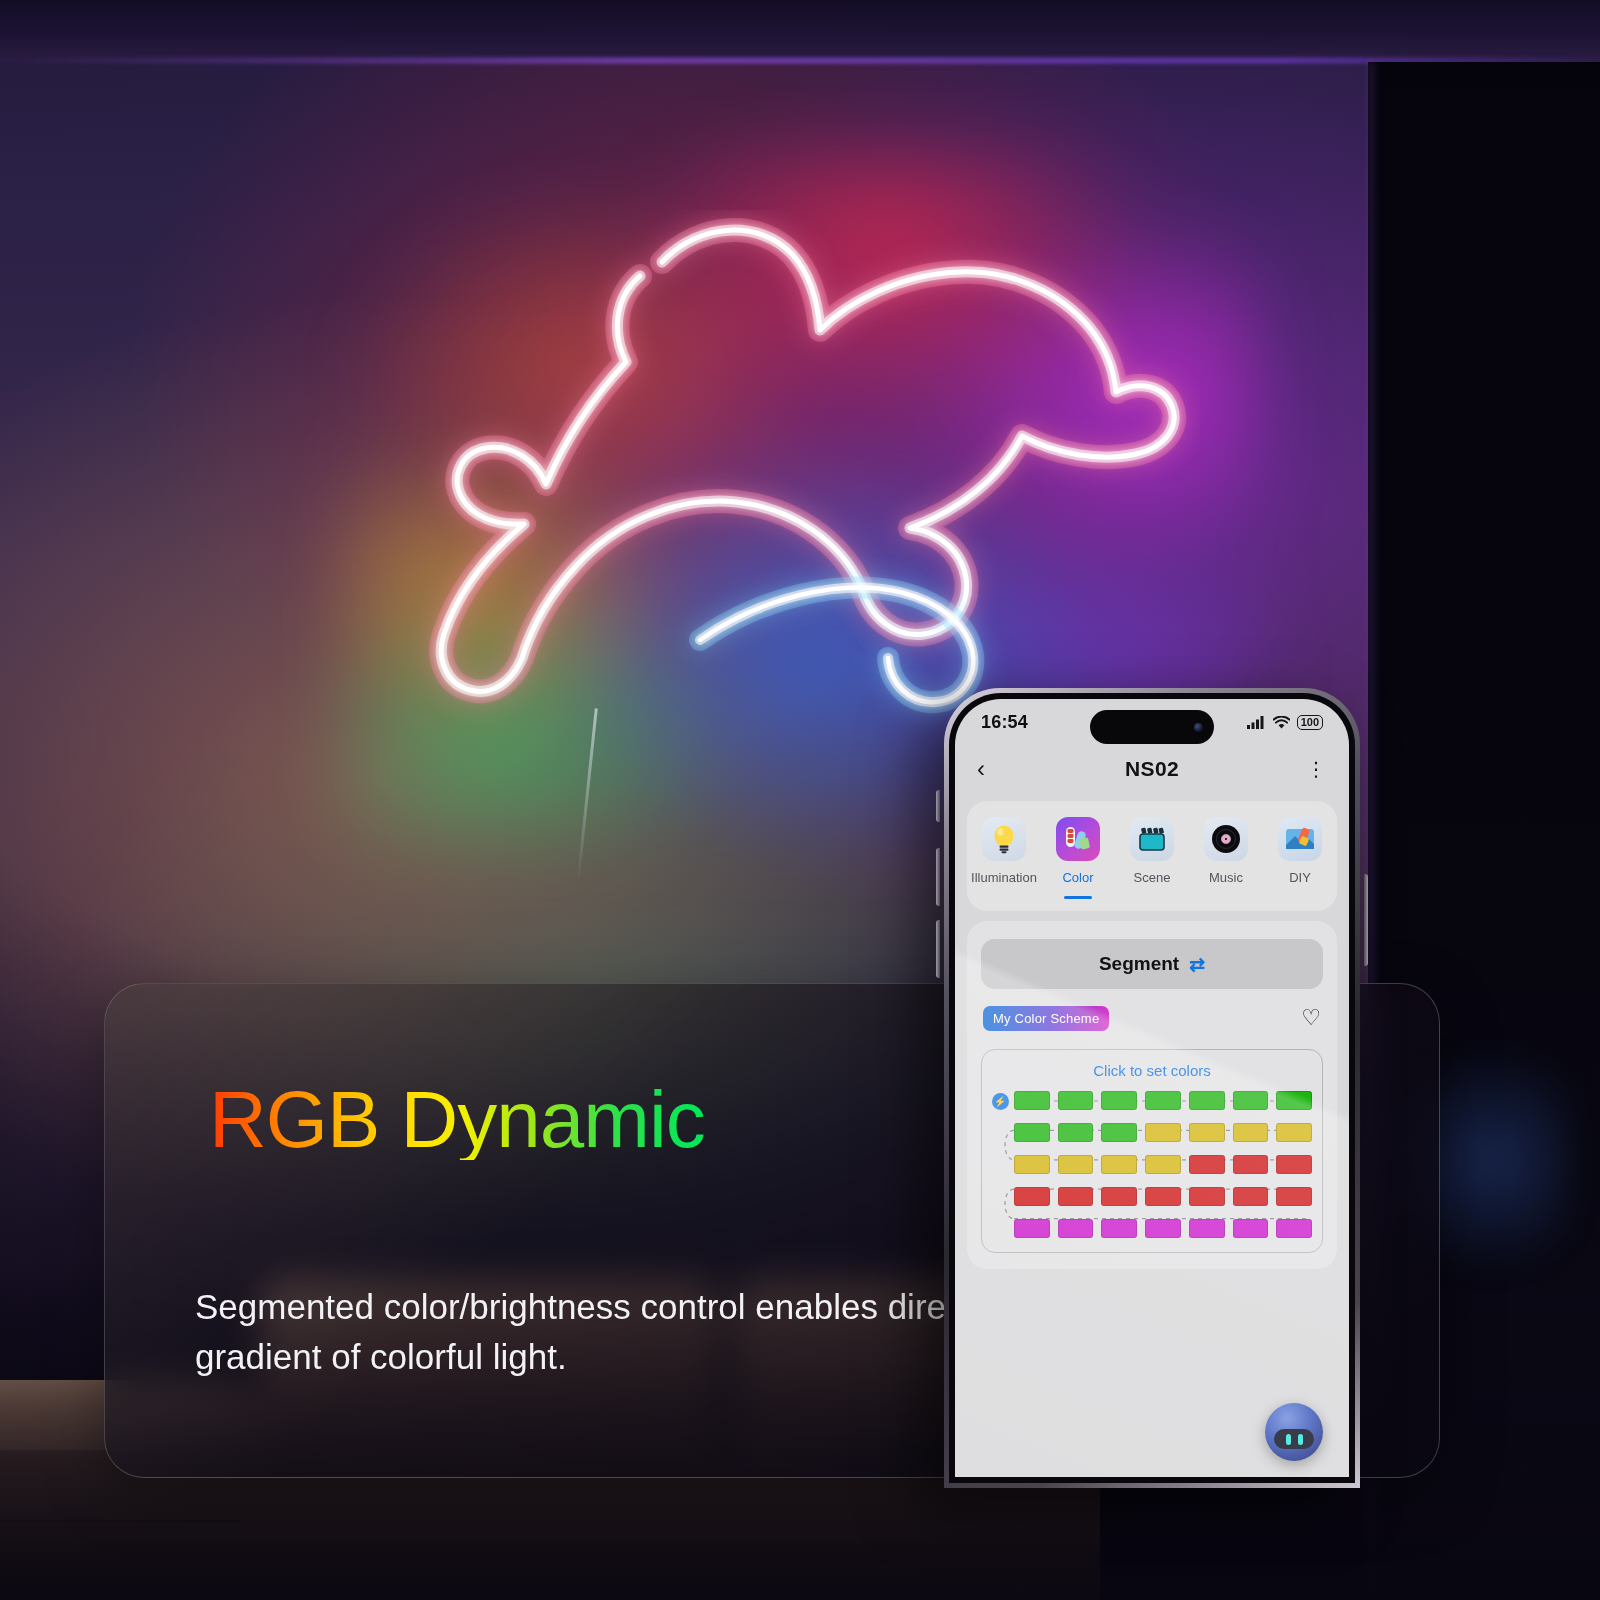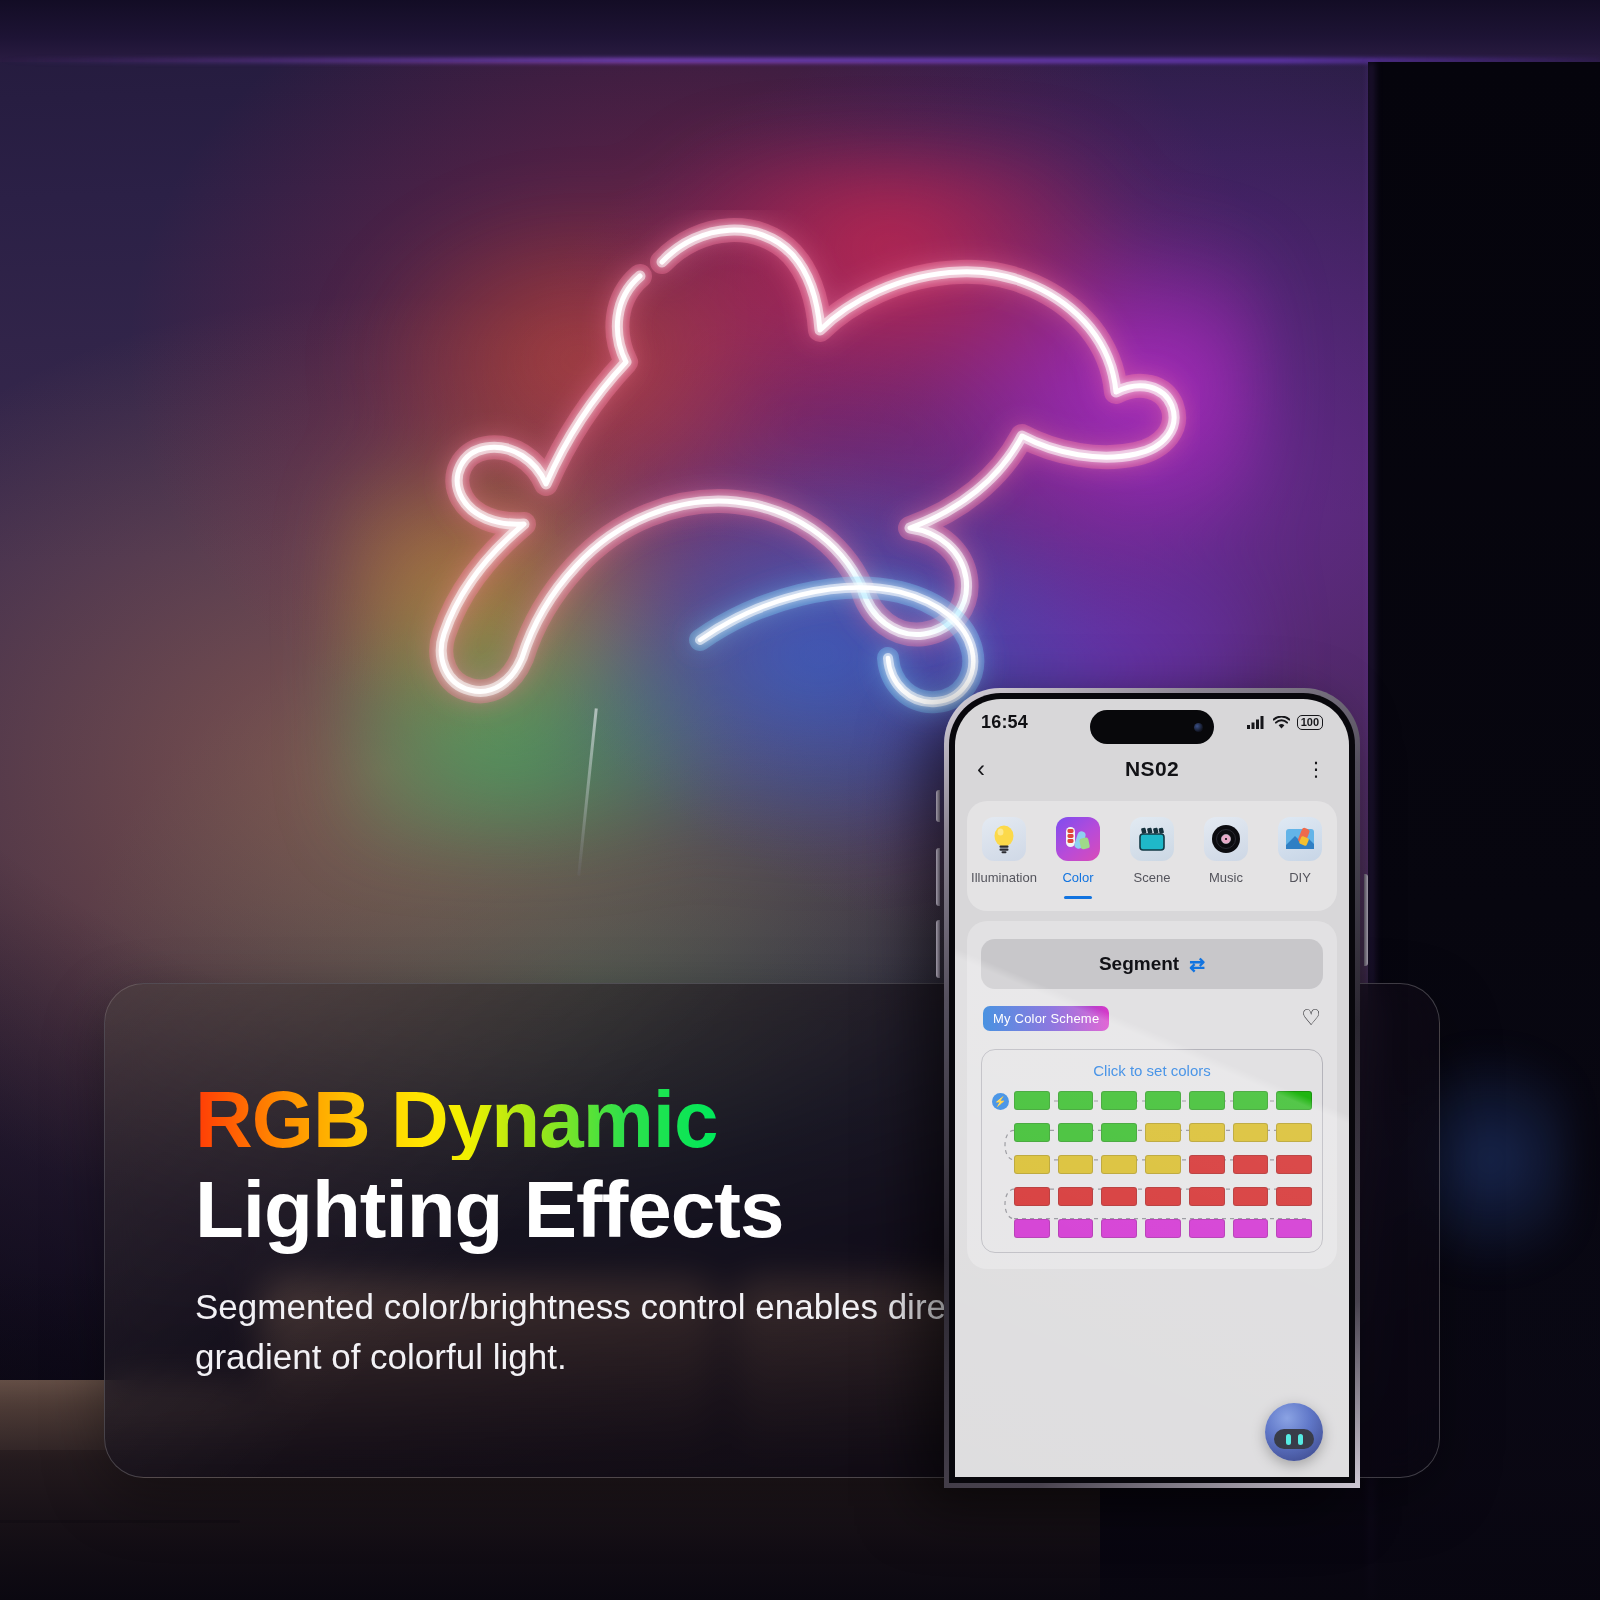--- a/index.html
+++ b/index.html
@@ -141,23 +141,23 @@
   }
   .glass-card::before {
     content: "";
     position: absolute; inset: 0;
     background: linear-gradient(135deg, rgba(255,255,255,0.09) 0%, rgba(255,255,255,0.0) 36%);
     pointer-events: none;
   }
 
   .headline1 {
     position: absolute;
-    left: 90px; top: 96px;
+    left: 104px; top: 96px;
     font-size: 80px;
-    font-weight: 700;
+    font-weight: 400;
     letter-spacing: -1px;
     line-height: 1;
     background: linear-gradient(90deg, #ff3b06 0%, #ff8a00 16%, #ffc400 30%, #ffe600 44%, #f2f000 52%, #9ae619 66%, #2fe04a 82%, #00e85a 100%);
     -webkit-background-clip: text;
     background-clip: text;
     color: transparent;
     -webkit-text-fill-color: transparent;
   }
   .headline2 {
     position: absolute;
@@ -517,21 +517,20 @@
     <div class="sofa-arm"></div>
     <div class="sofa-seat"></div>
     <div class="sofa-seam" style="left:320px; top:336px; width:420px;"></div>
     <div class="sofa-seam" style="left:790px; top:336px; width:380px;"></div>
     <div class="sofa-seam" style="left:-40px; top:540px; width:320px;"></div>
   </div>
   <div class="sofa-shadow"></div>
 
   <div class="glass-card">
     <div class="headline1">RGB Dynamic</div>
-    <div class="headline2">Lighting Effects</div>
     <div class="subtitle">Segmented color/brightness control enables directional flow and gradient of colorful light.</div>
   </div>
 
   <div class="phone">
     <div class="side-btn btn-mute"></div>
     <div class="side-btn btn-volup"></div>
     <div class="side-btn btn-voldn"></div>
     <div class="btn-power"></div>
 
     <div class="phone-inner">

